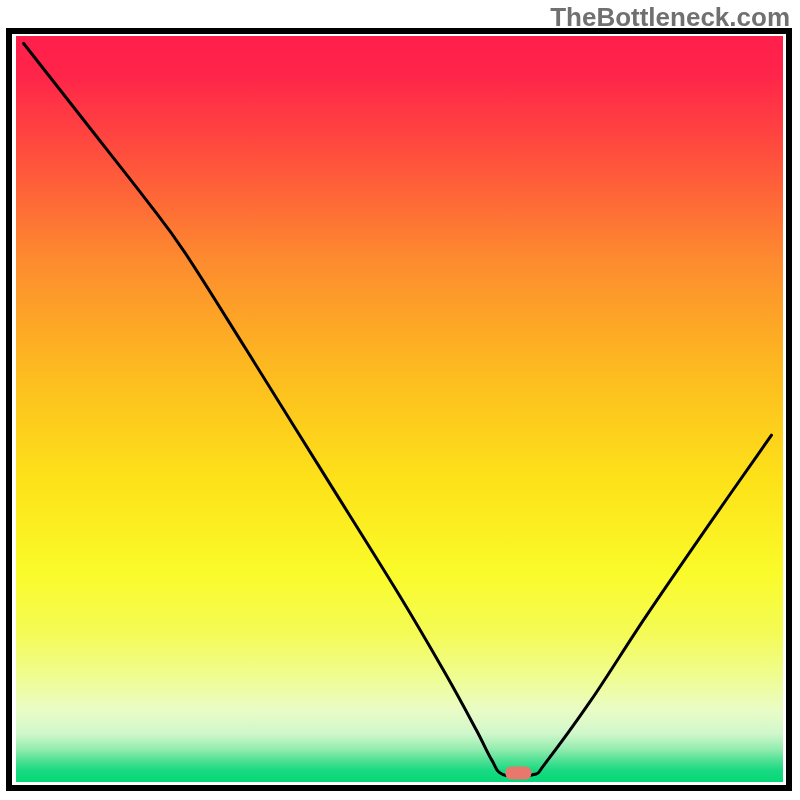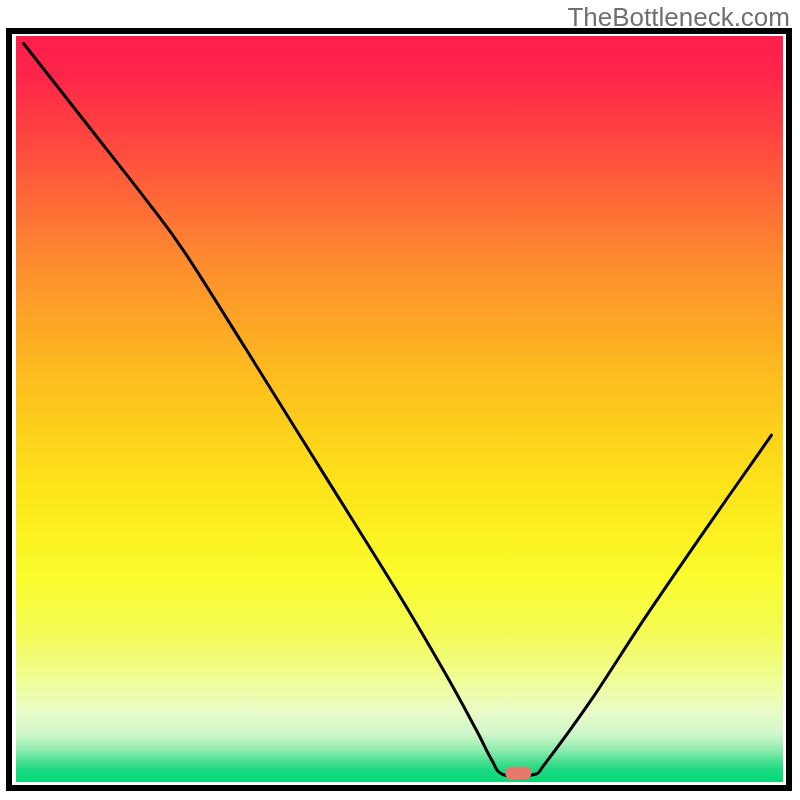--- a/index.html
+++ b/index.html
@@ -9,21 +9,21 @@
     width: 800px;
     height: 800px;
   }
   .watermark {
     position: absolute;
     top: 2px;
     right: 10px;
     font-family: Arial, Helvetica, sans-serif;
     font-size: 26px;
     color: #707070;
-    font-weight: 400;
+    font-weight: 700;
     letter-spacing: 0px;
   }
   svg.plot {
     position: absolute;
     left: 0;
     top: 0;
     width: 800px;
     height: 800px;
   }
 </style>

